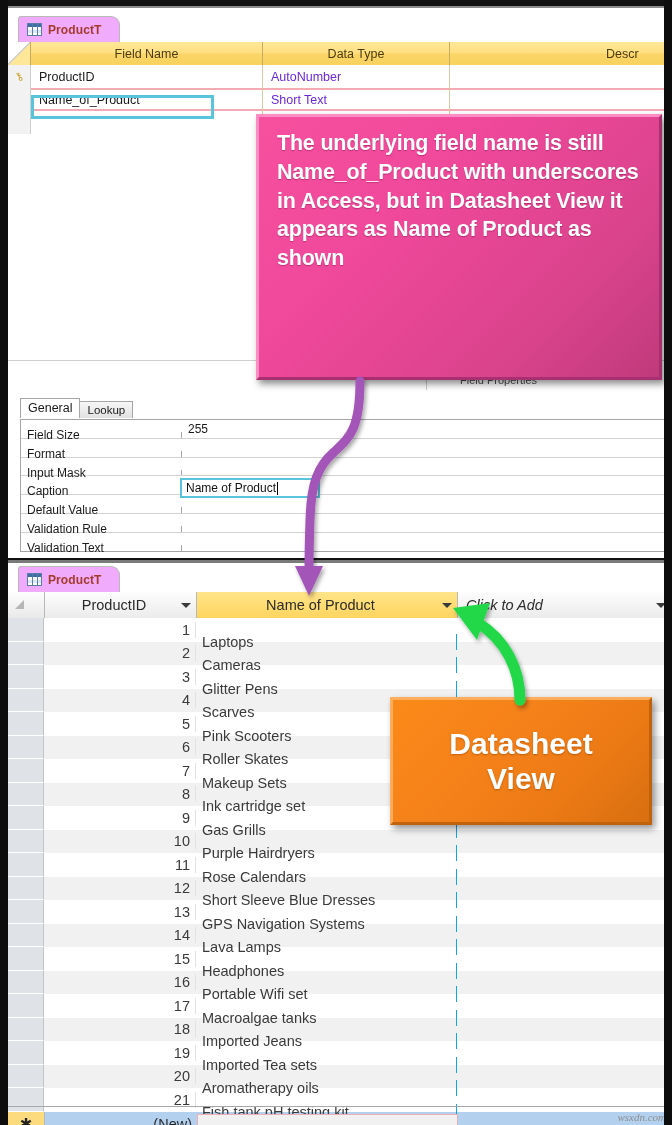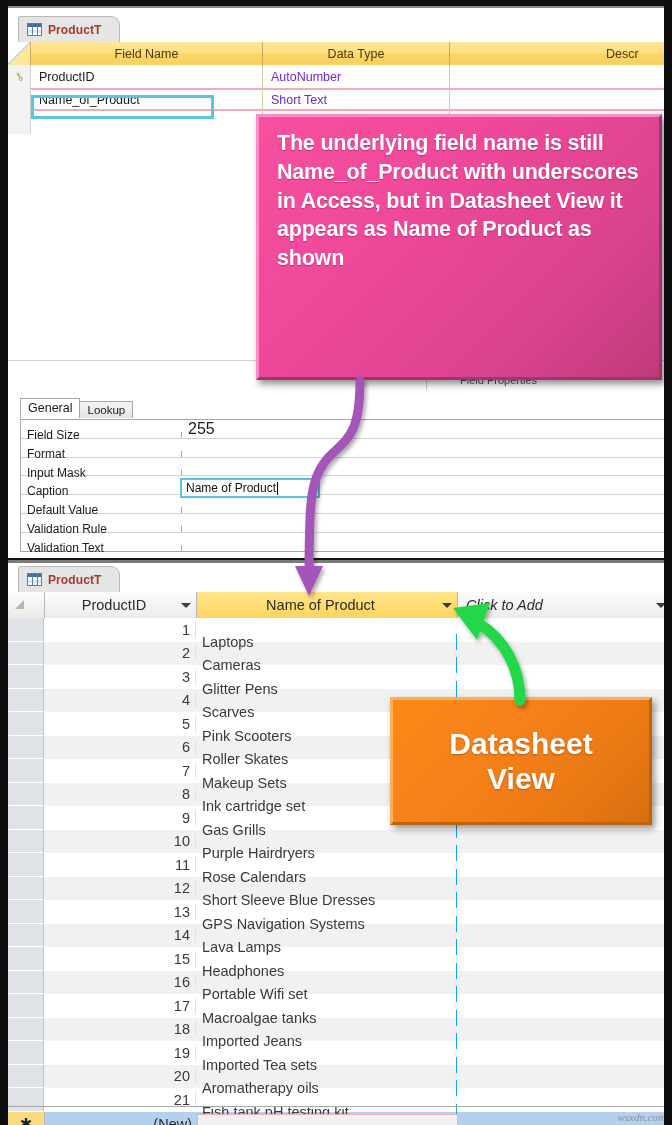--- a/index.html
+++ b/index.html
@@ -34,21 +34,21 @@
     border-bottom: 1px solid #b9b9b9;
   }
   .doc-tab {
     position: absolute;
     left: 10px; top: 0;
     height: 25px;
     padding: 0 18px 0 8px;
     display: flex;
     align-items: center;
     gap: 6px;
-    background: #e5e5e5;
+    background: #f0abfc;
     border: 1px solid #b9b9b9;
     border-bottom: none;
     border-top-left-radius: 3px;
     border-top-right-radius: 9px;
   }
   .doc-tab .tab-label {
     font-size: 12px;
     font-weight: bold;
     color: #a33b2d;
     letter-spacing: .1px;
@@ -203,21 +203,21 @@
     border-right: 1px solid #a6a6a6;
     font-size: 12px;
     color: #1a1a1a;
     display: flex; align-items: center;
     padding-left: 6px;
     box-sizing: border-box;
     margin-top: 12px;
   }
   .prop-row .pval {
     flex: 1;
-    font-size: 16px;
+    font-size: 12px;
     color: #1a1a1a;
     display: flex; align-items: center;
     padding-left: 6px;
     box-sizing: border-box;
     position: relative;
     text-align: center;
   }
   .caption-edit {
     position: absolute;
     left: 172px; top: 470px;

